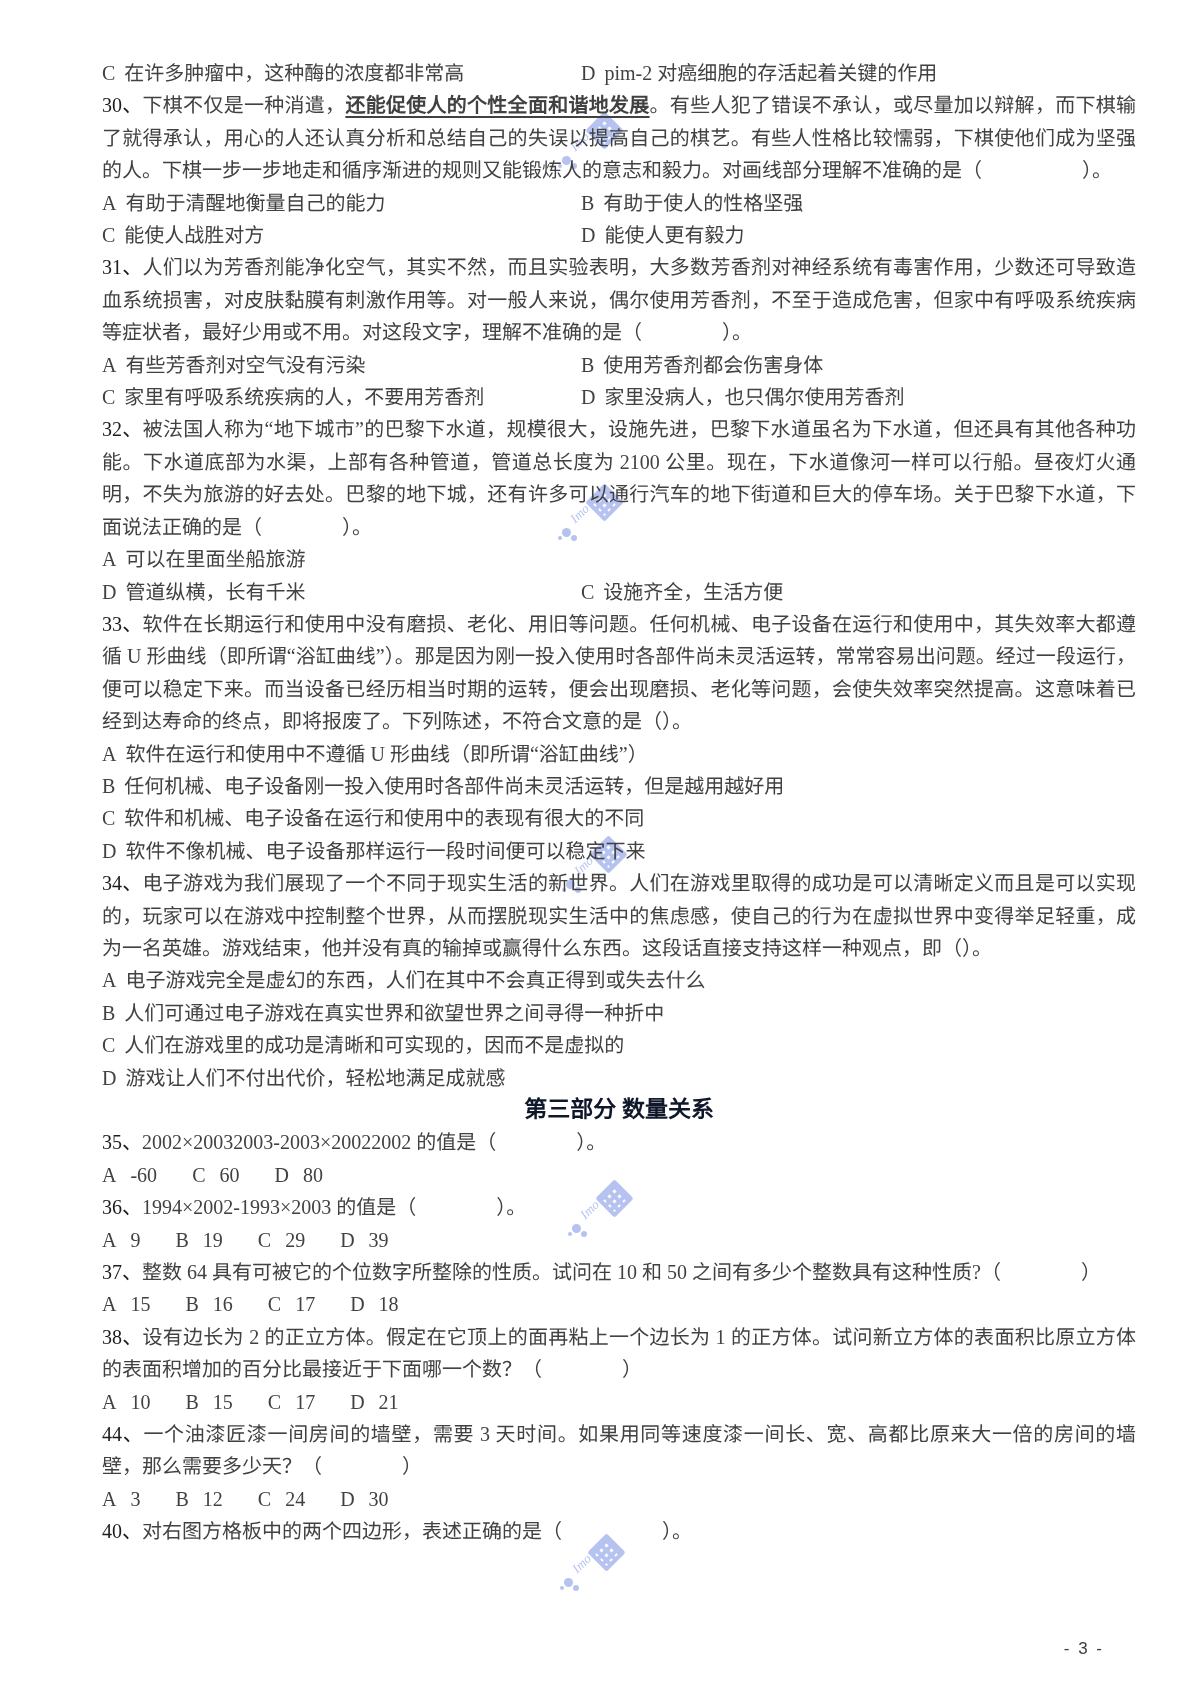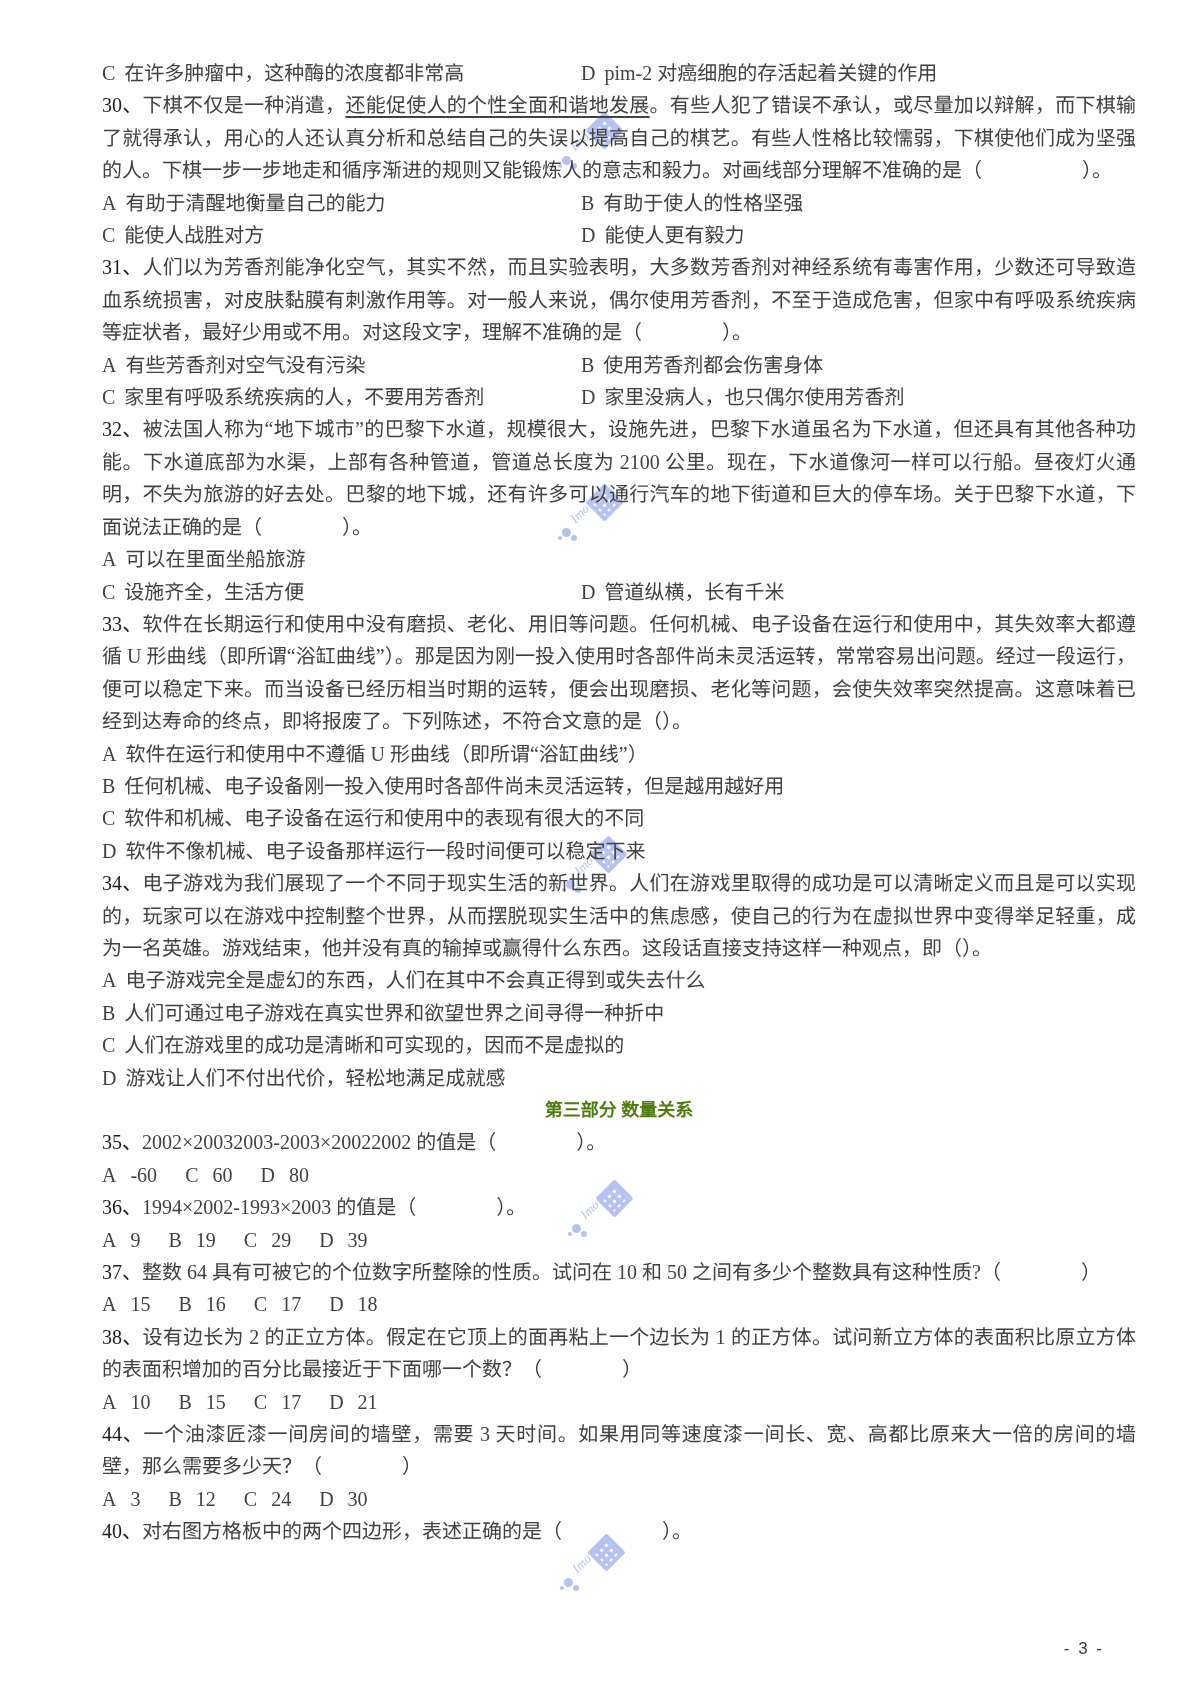--- a/index.html
+++ b/index.html
@@ -8,28 +8,28 @@
     font-family:"Liberation Serif","DejaVu Serif",serif;
     color:#414141; overflow:hidden;
   }
   .content {
     position:absolute; left:78px; top:57px; width:1034px; z-index:2;
     font-size:20px; line-height:32.4px;
     text-align:justify; text-justify:inter-ideograph;margin-left:24px;
   }
   p, div { margin:0; }
   .qnum { font-weight:normal; color:#1d1d1d; }
-  .ul { text-decoration:underline; text-underline-offset:4px; }
+  .ul { text-decoration:underline; text-underline-offset:4px;font-weight:bold; }
   .opt2 { display:grid; grid-template-columns:479px 1fr; text-align:left; }
   .optline { text-align:left; }
   .okey { margin-right:9px; }
-  .opts-inline { display:flex; gap:28px; text-align:left; }
+  .opts-inline { display:flex; gap:35px; text-align:left; }
   .opts-inline .okey { margin-right:14px; }
   .section-title {
-    text-align:center; font-weight:bold; font-size:18px; color:#4d7c0f;
+    text-align:center; font-weight:bold; font-size:23px; color:#0f172a;
     line-height:32.4px;
   }
   .pageno {
     position:absolute; right:86px; bottom:24px; z-index:2;
     font-size:17px; color:#3c3c3c; letter-spacing:2px;
     font-family:"Liberation Sans","DejaVu Sans",sans-serif;
   }
   
   .wm { position:absolute; width:64px; height:58px; z-index:1; pointer-events:none; }
   .wm-diamond {
@@ -117,22 +117,22 @@
     <div class="opt2">
       <span><span class="okey">C</span><span>家里有呼吸系统疾病的人，不要用芳香剂</span></span>
       <span><span class="okey">D</span><span>家里没病人，也只偶尔使用芳香剂</span></span>
     </div>
 
     <p class="stem"><b class="qnum">32、</b><span>被法国人称为“地下城市”的巴黎下水道，规模很大，设施先进，巴黎下水道虽名为下水道，但还具有其他各种功能。下水道底部为水渠，上部有各种管道，管道总长度为 2100 公里。现在，下水道像河一样可以行船。昼夜灯火通明，不失为旅游的好去处。巴黎的地下城，还有许多可以通行汽车的地下街道和巨大的停车场。关于巴黎下水道，下面说法正确的是（　　　　）。</span></p>
     <div class="opt2">
       <span><span class="okey">A</span><span>可以在里面坐船旅游</span></span>
     </div>
     <div class="opt2">
+      <span><span class="okey">D</span><span>管道纵横，长有千米</span></span>
       <span><span class="okey">C</span><span>设施齐全，生活方便</span></span>
-      <span><span class="okey">D</span><span>管道纵横，长有千米</span></span>
     </div>
 
     <p class="stem"><b class="qnum">33、</b><span>软件在长期运行和使用中没有磨损、老化、用旧等问题。任何机械、电子设备在运行和使用中，其失效率大都遵循 U 形曲线（即所谓“浴缸曲线”）。那是因为刚一投入使用时各部件尚未灵活运转，常常容易出问题。经过一段运行，便可以稳定下来。而当设备已经历相当时期的运转，便会出现磨损、老化等问题，会使失效率突然提高。这意味着已经到达寿命的终点，即将报废了。下列陈述，不符合文意的是（）。</span></p>
     <div class="optline"><span class="okey">A</span><span>软件在运行和使用中不遵循 U 形曲线（即所谓“浴缸曲线”）</span></div>
     <div class="optline"><span class="okey">B</span><span>任何机械、电子设备刚一投入使用时各部件尚未灵活运转，但是越用越好用</span></div>
     <div class="optline"><span class="okey">C</span><span>软件和机械、电子设备在运行和使用中的表现有很大的不同</span></div>
     <div class="optline"><span class="okey">D</span><span>软件不像机械、电子设备那样运行一段时间便可以稳定下来</span></div>
 
     <p class="stem"><b class="qnum">34、</b><span>电子游戏为我们展现了一个不同于现实生活的新世界。人们在游戏里取得的成功是可以清晰定义而且是可以实现的，玩家可以在游戏中控制整个世界，从而摆脱现实生活中的焦虑感，使自己的行为在虚拟世界中变得举足轻重，成为一名英雄。游戏结束，他并没有真的输掉或赢得什么东西。这段话直接支持这样一种观点，即（）。</span></p>
     <div class="optline"><span class="okey">A</span><span>电子游戏完全是虚幻的东西，人们在其中不会真正得到或失去什么</span></div>

